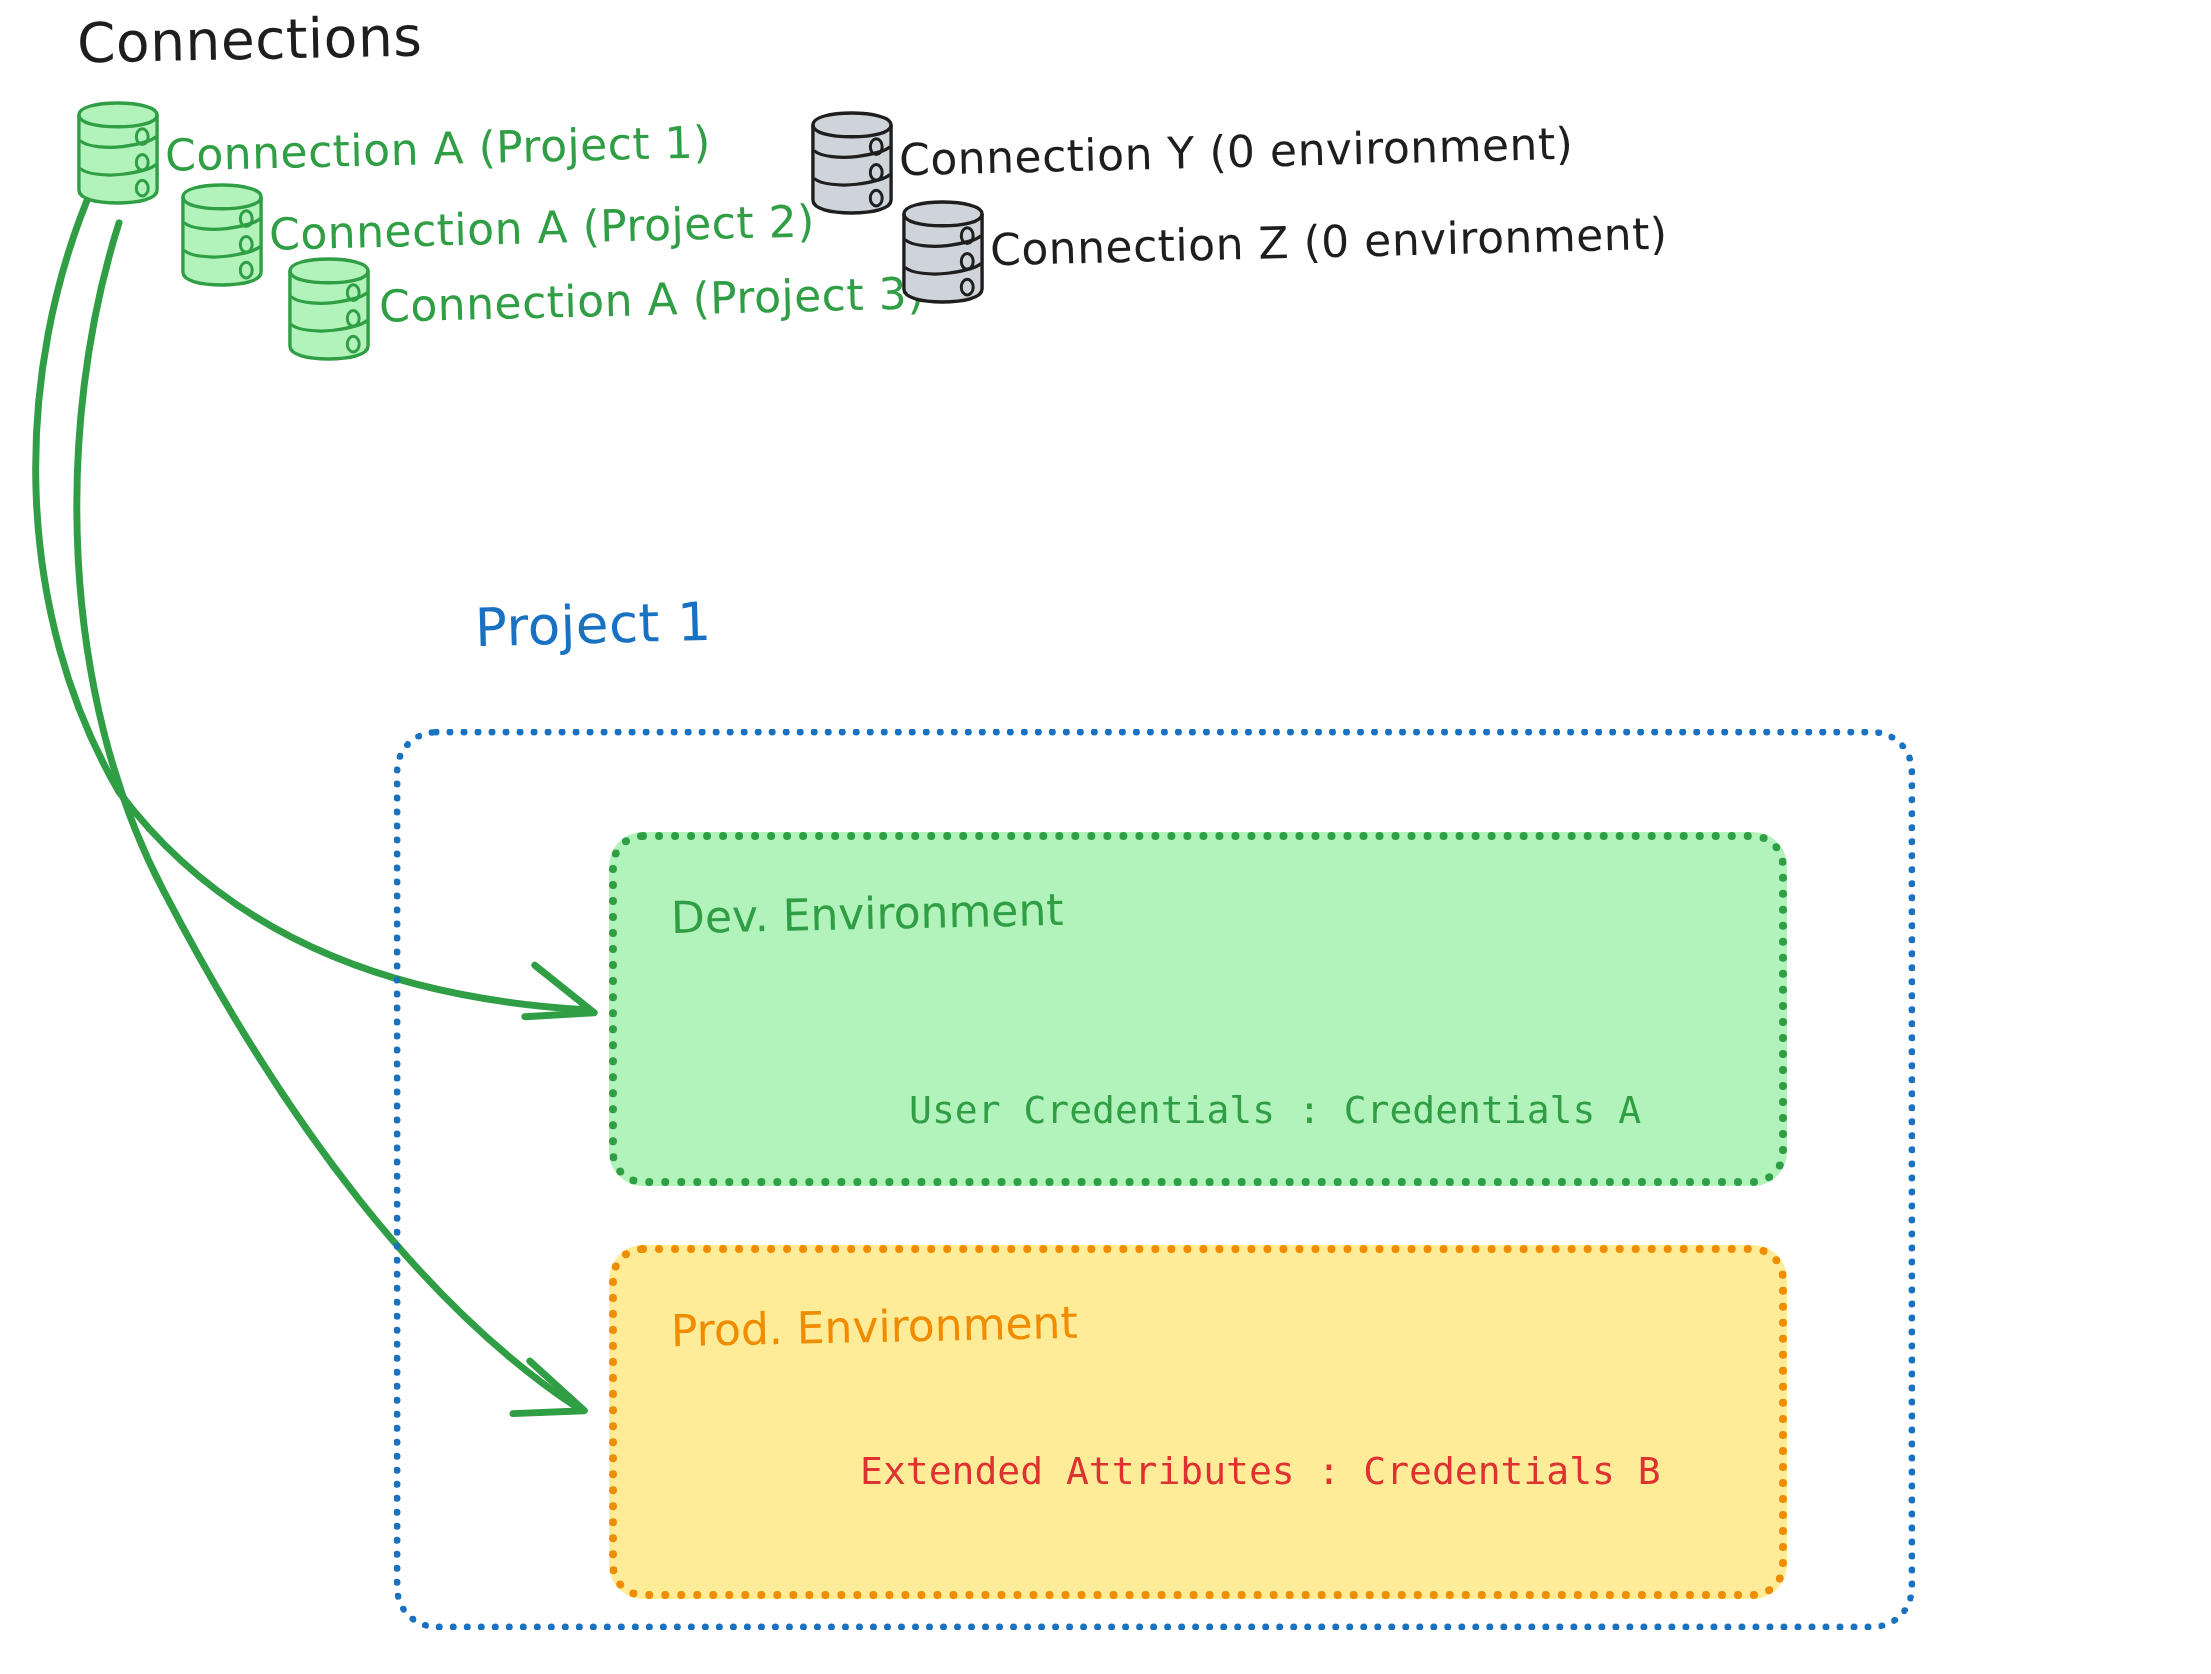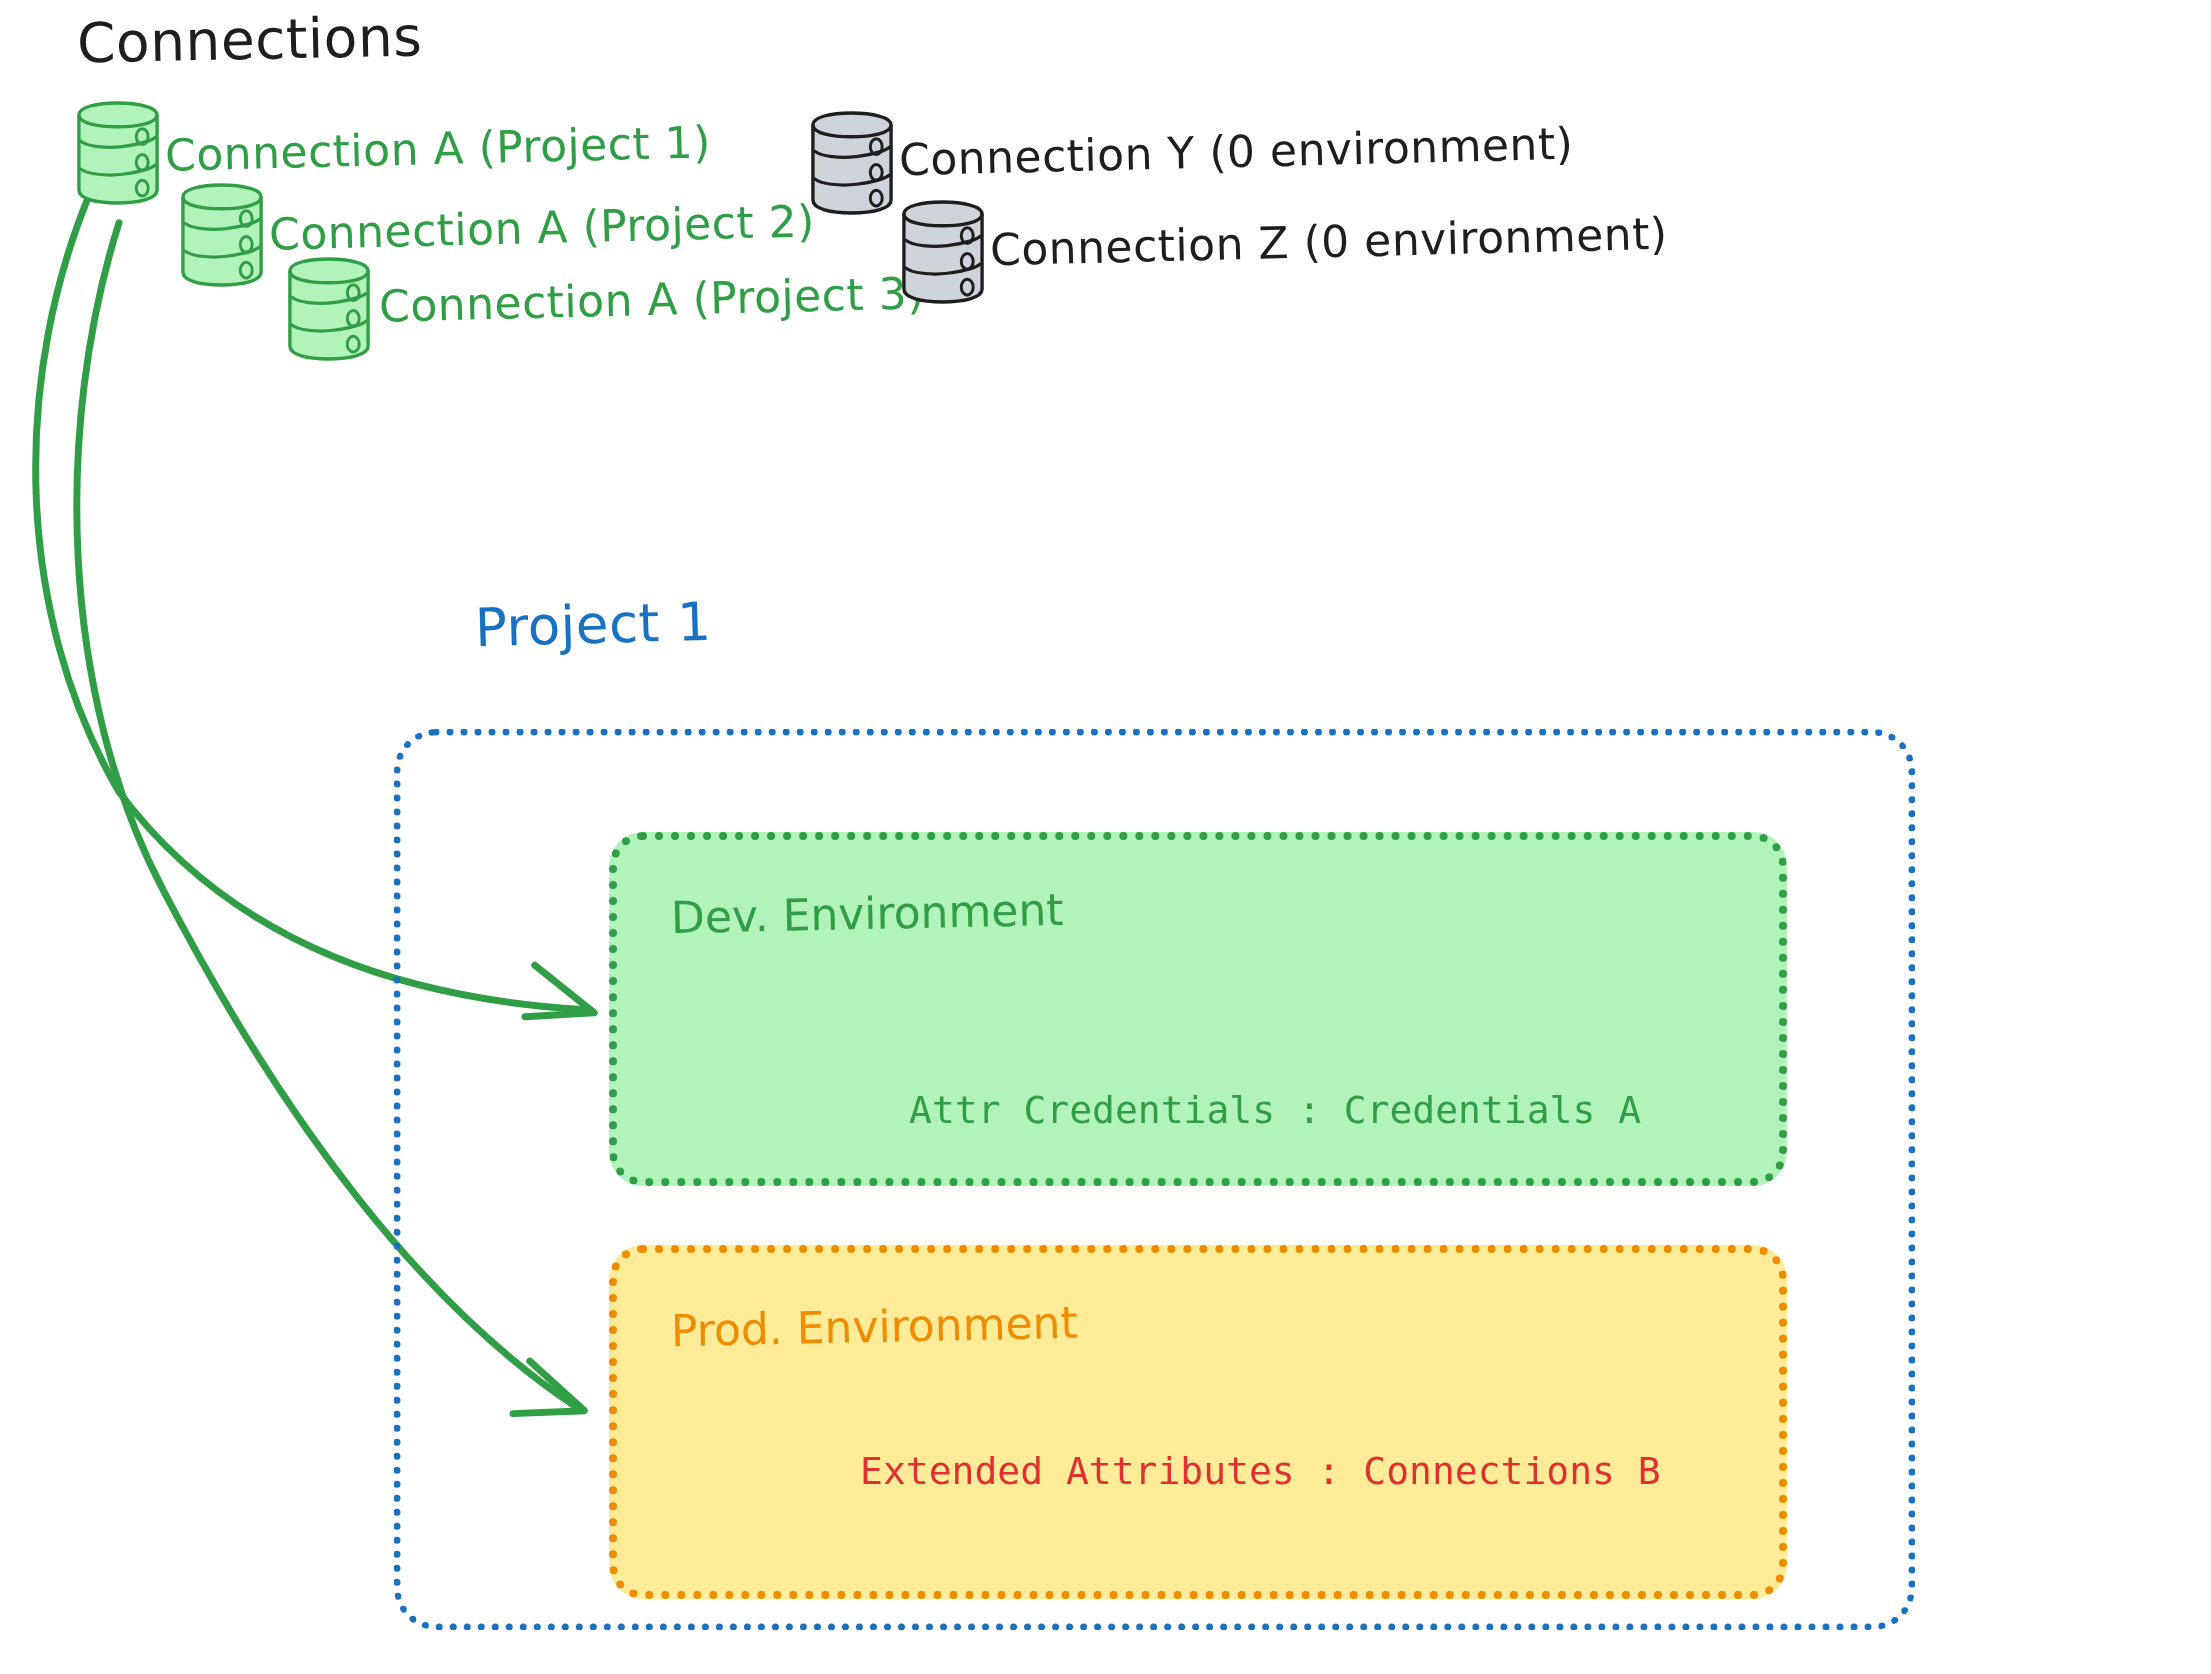--- a/index.html
+++ b/index.html
@@ -208,22 +208,22 @@
     <ellipse cx="72" cy="90" rx="6" ry="8" fill="none" stroke="#1e1e1e" stroke-width="3"></ellipse>
   </svg>
   <div class="hand conn-label-gray" style="left:990px; top:216px;">Connection Z (0 environment)</div>
 
   <div class="hand" id="label-project1">Project 1</div>
 
   <div id="project-box"></div>
 
   <div class="env-box" id="dev-env-box">
     <div class="env-title" id="dev-env-title">Dev. Environment</div>
-    <div class="env-mono-line" id="dev-cred-line">Attr Credentials : Credentials A</div>
+    <div class="env-mono-line" id="dev-cred-line">User Credentials : Credentials A</div>
   </div>
 
   <div class="env-box" id="prod-env-box">
     <div class="env-title" id="prod-env-title">Prod. Environment</div>
-    <div class="env-mono-line" id="prod-line-1">Extended Attributes : Connections B</div>
+    <div class="env-mono-line" id="prod-line-1">Extended Attributes : Credentials B</div>
   </div>
 
 </div>
 
 
 </body></html>

